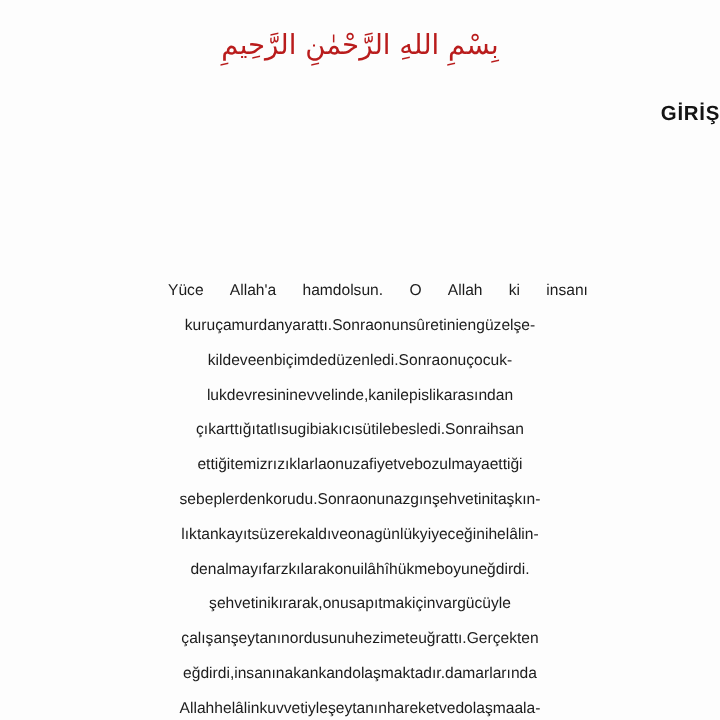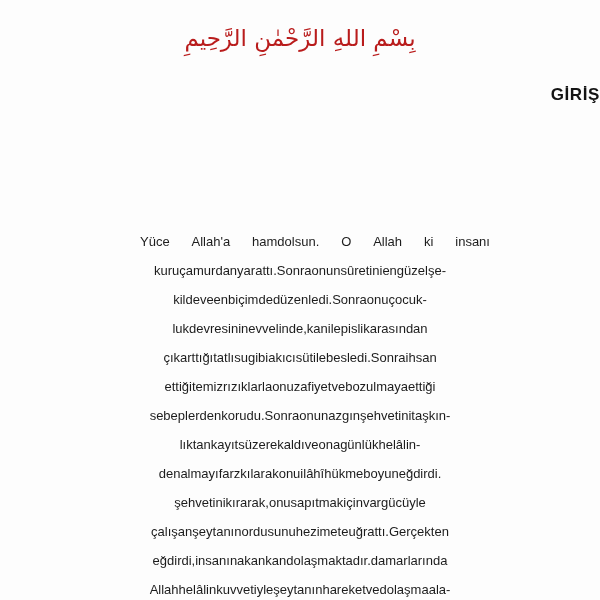--- a/index.html
+++ b/index.html
@@ -185,20 +185,21 @@
         <span>taşkın-</span>
       </div>
       <div class="line justify">
         <span>lıktan</span>
         <span>kayıt</span>
         <span>süzerek</span>
         <span>aldı</span>
         <span>ve</span>
         <span>ona</span>
         <span>günlük</span>
+        <span>yiyeceğini</span>
         <span>helâlin-</span>
       </div>
       <div class="line justify">
         <span>den</span>
         <span>almayı</span>
         <span>farz</span>
         <span>kılarak</span>
         <span>onu</span>
         <span>ilâhî</span>
         <span>hükme</span>

